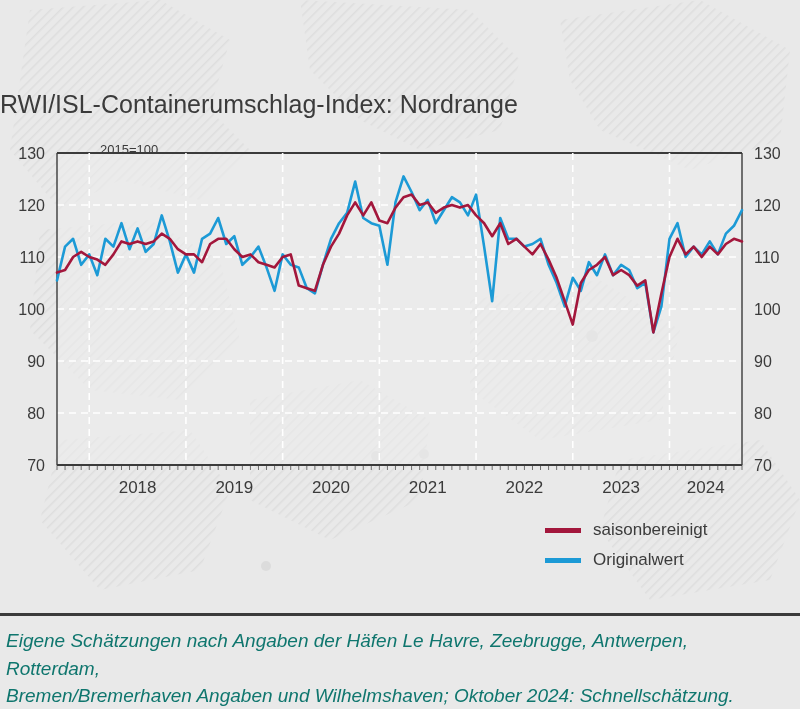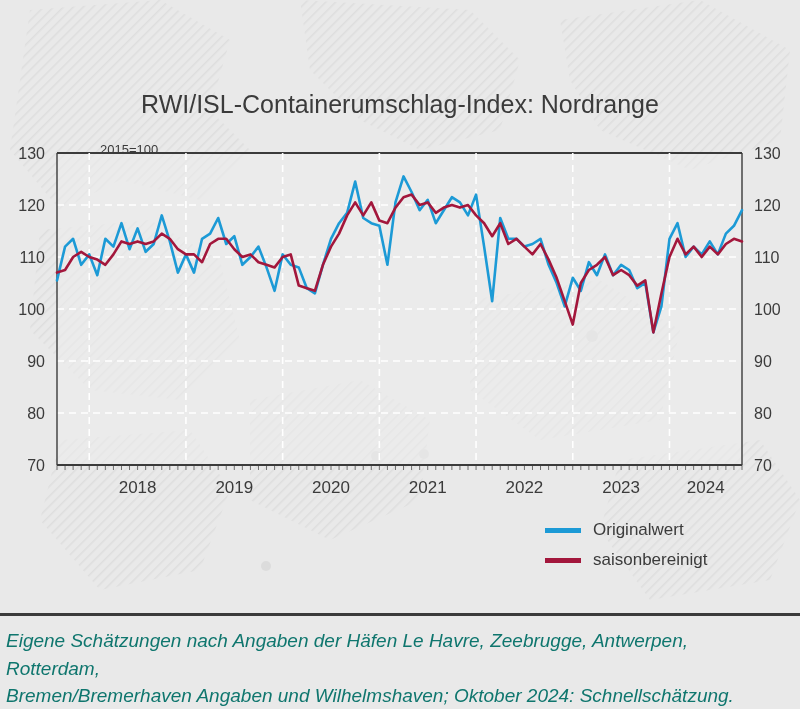--- a/index.html
+++ b/index.html
@@ -13,21 +13,21 @@
   #chart-root{
     position:absolute;left:0;top:0;width:800px;height:709px;
   }
   .bg-map{
     position:absolute;left:0;top:0;width:800px;height:620px;
     opacity:1;pointer-events:none;
   }
   .title{
     position:absolute;
     left:0;right:0;top:90px;
-    text-align:center;
+    text-align:left;
     font-size:25px;
     color:#3b3b3b;
     letter-spacing:0px;
     font-weight:400;
   }
   .subtitle{
     position:absolute;
     left:100px;top:134px;
     font-size:13px;
     color:#3b3b3b;
@@ -211,26 +211,26 @@
       <line x1="725.8823529411765" y1="465" x2="725.8823529411765" y2="470" stroke="#6f6f6f" stroke-width="1"></line>
       <line x1="733.9411764705883" y1="465" x2="733.9411764705883" y2="470" stroke="#6f6f6f" stroke-width="1"></line>
       <line x1="742" y1="465" x2="742" y2="470" stroke="#6f6f6f" stroke-width="1"></line>
       <line x1="57" y1="465" x2="742" y2="465" stroke="#3b3b3b" stroke-width="2"></line>
       <polyline points="57.00,280.40 65.06,246.60 73.12,238.80 81.18,264.80 89.24,254.40 97.29,275.20 105.35,238.80 113.41,246.60 121.47,223.20 129.53,249.20 137.59,228.40 145.65,251.80 153.71,244.00 161.76,215.40 169.82,241.40 177.88,272.60 185.94,254.40 194.00,272.60 202.06,238.80 210.12,233.60 218.18,218.00 226.24,244.00 234.29,236.20 242.35,264.80 250.41,257.00 258.47,246.60 266.53,267.40 274.59,290.80 282.65,254.40 290.71,264.80 298.76,267.40 306.82,288.20 314.88,293.40 322.94,264.80 331.00,238.80 339.06,223.20 347.12,212.80 355.18,181.60 363.24,218.00 371.29,223.20 379.35,225.80 387.41,264.80 395.47,202.40 403.53,176.40 411.59,192.00 419.65,210.20 427.71,199.80 435.76,223.20 443.82,210.20 451.88,197.20 459.94,202.40 468.00,215.40 476.06,194.60 484.12,246.60 492.18,301.20 500.24,218.00 508.29,238.80 516.35,238.80 524.41,246.60 532.47,244.00 540.53,238.80 548.59,264.80 556.65,283.00 564.71,306.40 572.76,277.80 580.82,290.80 588.88,262.20 596.94,275.20 605.00,254.40 613.06,275.20 621.12,264.80 629.18,270.00 637.24,288.20 645.29,283.00 653.35,332.40 661.41,306.40 669.47,238.80 677.53,223.20 685.59,257.00 693.65,246.60 701.71,254.40 709.76,241.40 717.82,254.40 725.88,233.60 733.94,225.80 742.00,210.20" fill="none" stroke="#1c9ad6" stroke-width="2.6" stroke-linejoin="round" stroke-linecap="round"></polyline>
       <polyline points="57.00,272.60 65.06,270.00 73.12,257.00 81.18,251.80 89.24,257.00 97.29,259.60 105.35,264.80 113.41,254.40 121.47,241.40 129.53,244.00 137.59,241.40 145.65,244.00 153.71,241.40 161.76,233.60 169.82,238.80 177.88,249.20 185.94,254.40 194.00,254.40 202.06,262.20 210.12,244.00 218.18,238.80 226.24,238.80 234.29,249.20 242.35,257.00 250.41,254.40 258.47,262.20 266.53,264.80 274.59,267.40 282.65,257.00 290.71,254.40 298.76,285.60 306.82,288.20 314.88,290.80 322.94,264.80 331.00,246.60 339.06,233.60 347.12,215.40 355.18,202.40 363.24,215.40 371.29,202.40 379.35,220.60 387.41,223.20 395.47,207.60 403.53,197.20 411.59,194.60 419.65,205.00 427.71,202.40 435.76,212.80 443.82,207.60 451.88,205.00 459.94,207.60 468.00,205.00 476.06,215.40 484.12,223.20 492.18,236.20 500.24,223.20 508.29,244.00 516.35,238.80 524.41,246.60 532.47,254.40 540.53,244.00 548.59,259.60 556.65,277.80 564.71,301.20 572.76,324.60 580.82,283.00 588.88,270.00 596.94,264.80 605.00,257.00 613.06,275.20 621.12,270.00 629.18,275.20 637.24,285.60 645.29,280.40 653.35,332.40 661.41,293.40 669.47,257.00 677.53,238.80 685.59,254.40 693.65,246.60 701.71,257.00 709.76,246.60 717.82,254.40 725.88,244.00 733.94,238.80 742.00,241.40" fill="none" stroke="#a3173c" stroke-width="2.6" stroke-linejoin="round" stroke-linecap="round"></polyline>
     </svg>
 
   <div class="legend">
     <div class="legend-row">
+      <span class="legend-swatch" style="background:#a3173c"></span>
+      <span>saisonbereinigt</span>
+    </div>
+    <div class="legend-row">
       <span class="legend-swatch" style="background:#1c9ad6"></span>
       <span>Originalwert</span>
-    </div>
-    <div class="legend-row">
-      <span class="legend-swatch" style="background:#a3173c"></span>
-      <span>saisonbereinigt</span>
     </div>
   </div>
 
   <div class="footer-rule"></div>
   <div class="footnote">
     <div>Eigene Schätzungen nach Angaben der Häfen Le Havre, Zeebrugge, Antwerpen, Rotterdam,</div>
     <div>Bremen/Bremerhaven Angaben und Wilhelmshaven; Oktober 2024: Schnellschätzung.</div>
   </div>
 </div>
 

